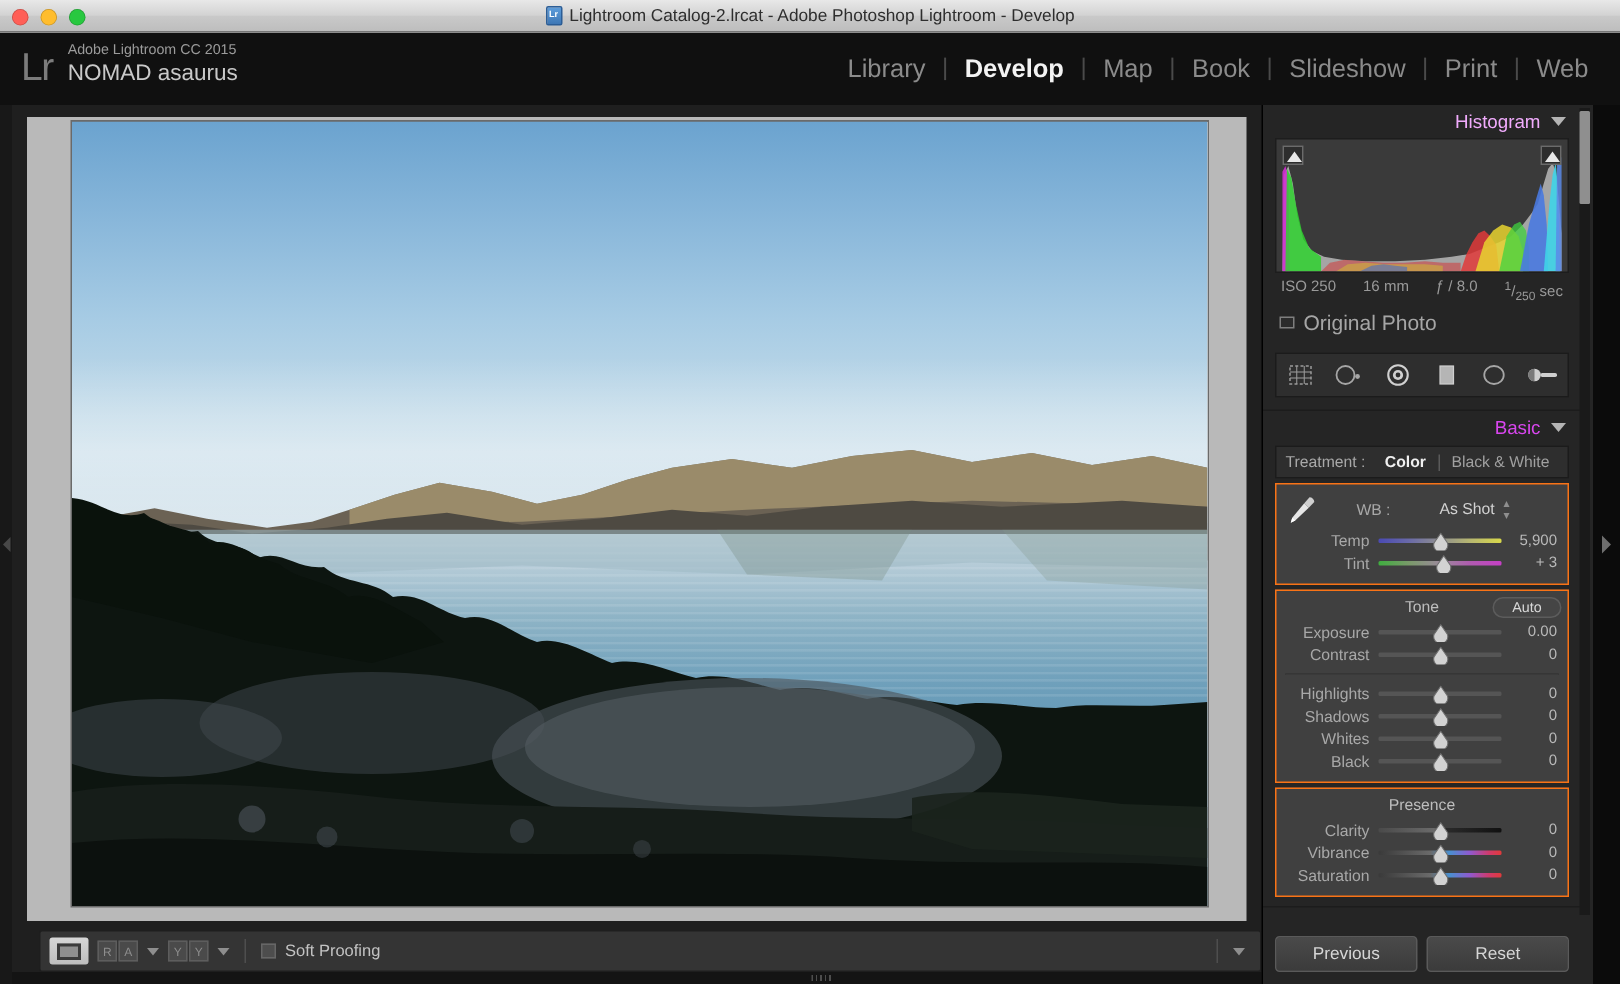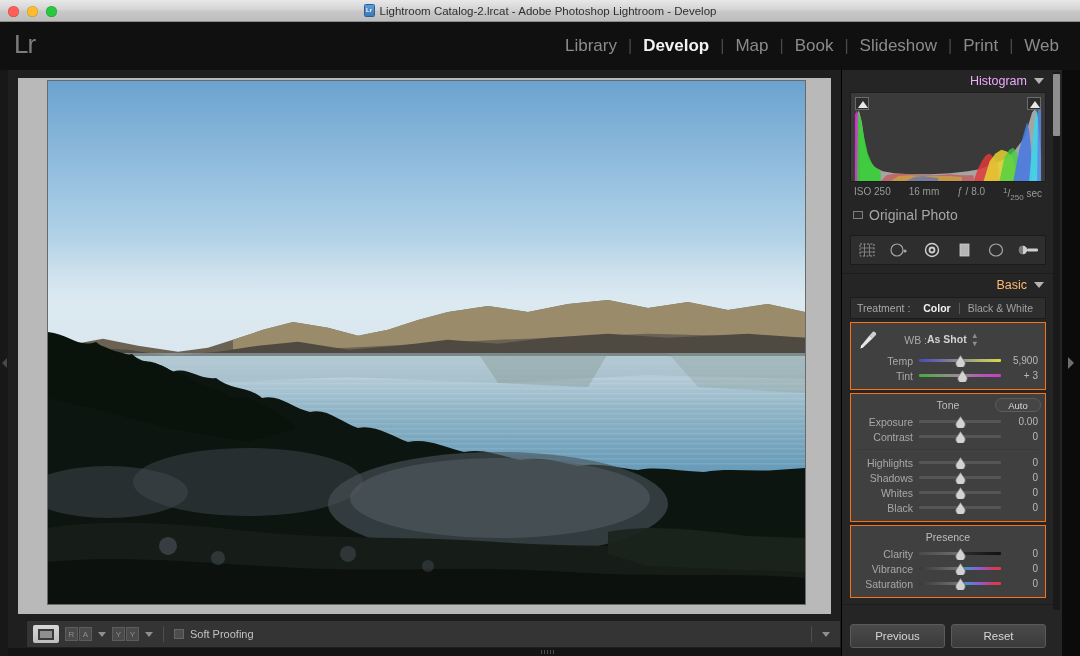--- a/index.html
+++ b/index.html
@@ -137,42 +137,42 @@
   .chk{ width:10px; height:8px; border:1px solid #7e7e7e; background:#2b2b2b; display:inline-block; }
 
   .toolstrip{
     margin:12px 8px 0 8px; width:196px; height:30px; background:#2e2e2e;
     border:1px solid #1b1b1b; display:flex; align-items:center; justify-content:space-around;
   }
   .tool{ width:24px; height:20px; display:flex; align-items:center; justify-content:center; }
 
   .section-hdr{
     margin-top:8px; height:22px; display:flex; align-items:center; justify-content:flex-end;
-    padding-right:10px; gap:7px; color:#fdba74; font-size:12.5px; position:relative;
+    padding-right:10px; gap:7px; color:#d946ef; font-size:12.5px; position:relative;
     border-top:1px solid #1c1c1c;
   }
 
   .treatment{
     margin:2px 8px 0 8px; width:196px; height:22px; background:#2e2e2e; border:1px solid #1b1b1b;
     display:flex; align-items:center; font-size:10.5px; color:#a8a8a8;
   }
   .treat-label{ padding-left:6px; flex:0 0 auto; }
   .treat-opts{ flex:1; display:flex; align-items:center; justify-content:flex-end; gap:0; padding-right:4px; }
   .treat-opt{ padding:0 8px; color:#a0a0a0; }
   .treat-opt.active{ color:#f0f0f0; font-weight:bold; }
   .vsep{ width:1px; height:11px; background:#5a5a5a; }
 
   .group{
     margin:3px 8px 0 8px; width:196px; background:#404040; border:1px solid #f97316;
     padding:4px 0 6px 0; position:relative;
   }
   .wbrow{ display:flex; align-items:center; height:26px; font-size:10.5px; color:#a8a8a8; }
   .eyedrop{ width:34px; display:flex; align-items:center; justify-content:center; }
   .wb-label{ width:42px; text-align:right; }
-  .wb-value{ flex:1; text-align:left; color:#d2d2d2; padding-right:6px; position:relative;font-weight:bold; }
+  .wb-value{ flex:1; text-align:center; color:#d2d2d2; padding-right:6px; position:relative; }
   .stepper{ display:inline-block; margin-left:6px; color:#8e8e8e; font-size:8px; line-height:8px; vertical-align:middle; }
 
   .sl{ display:flex; align-items:center; height:15px; font-size:10.5px; color:#a8a8a8; }
   .sl-label{ width:68px; text-align:right; padding-right:6px; }
   .sl-track{ position:relative; width:82px; height:11px; }
   .sl-bar{ position:absolute; left:0; top:4px; width:82px; height:3px; background:#555; border-radius:1px; }
   .sl-knob{ position:absolute; top:0px; width:11px; height:12px; margin-left:-5px; }
   .sl-val{ flex:1; text-align:right; padding-right:7px; color:#b9b9b9; font-size:10px; }
 
   .grp-title{ text-align:center; font-size:10.5px; color:#bdbdbd; padding:1px 0 3px 0; position:relative; }
@@ -240,20 +240,24 @@
     <span class="doc-ico"></span>
     <span>Lightroom Catalog-2.lrcat - Adobe Photoshop Lightroom - Develop</span>
   </div>
 </div>
 
 <div class="app">
 
   <div class="topbar">
     <div class="identity">
       <div class="lr-logo">Lr</div>
+      <div class="id-text">
+        <div class="id-small">Adobe Lightroom CC 2015</div>
+        <div class="id-big">NOMAD asaurus</div>
+      </div>
     </div>
     <div class="modules">
       <span class="mod">Library</span>
       <span class="mod-sep">|</span>
       <span class="mod active">Develop</span>
       <span class="mod-sep">|</span>
       <span class="mod">Map</span>
       <span class="mod-sep">|</span>
       <span class="mod">Book</span>
       <span class="mod-sep">|</span>

